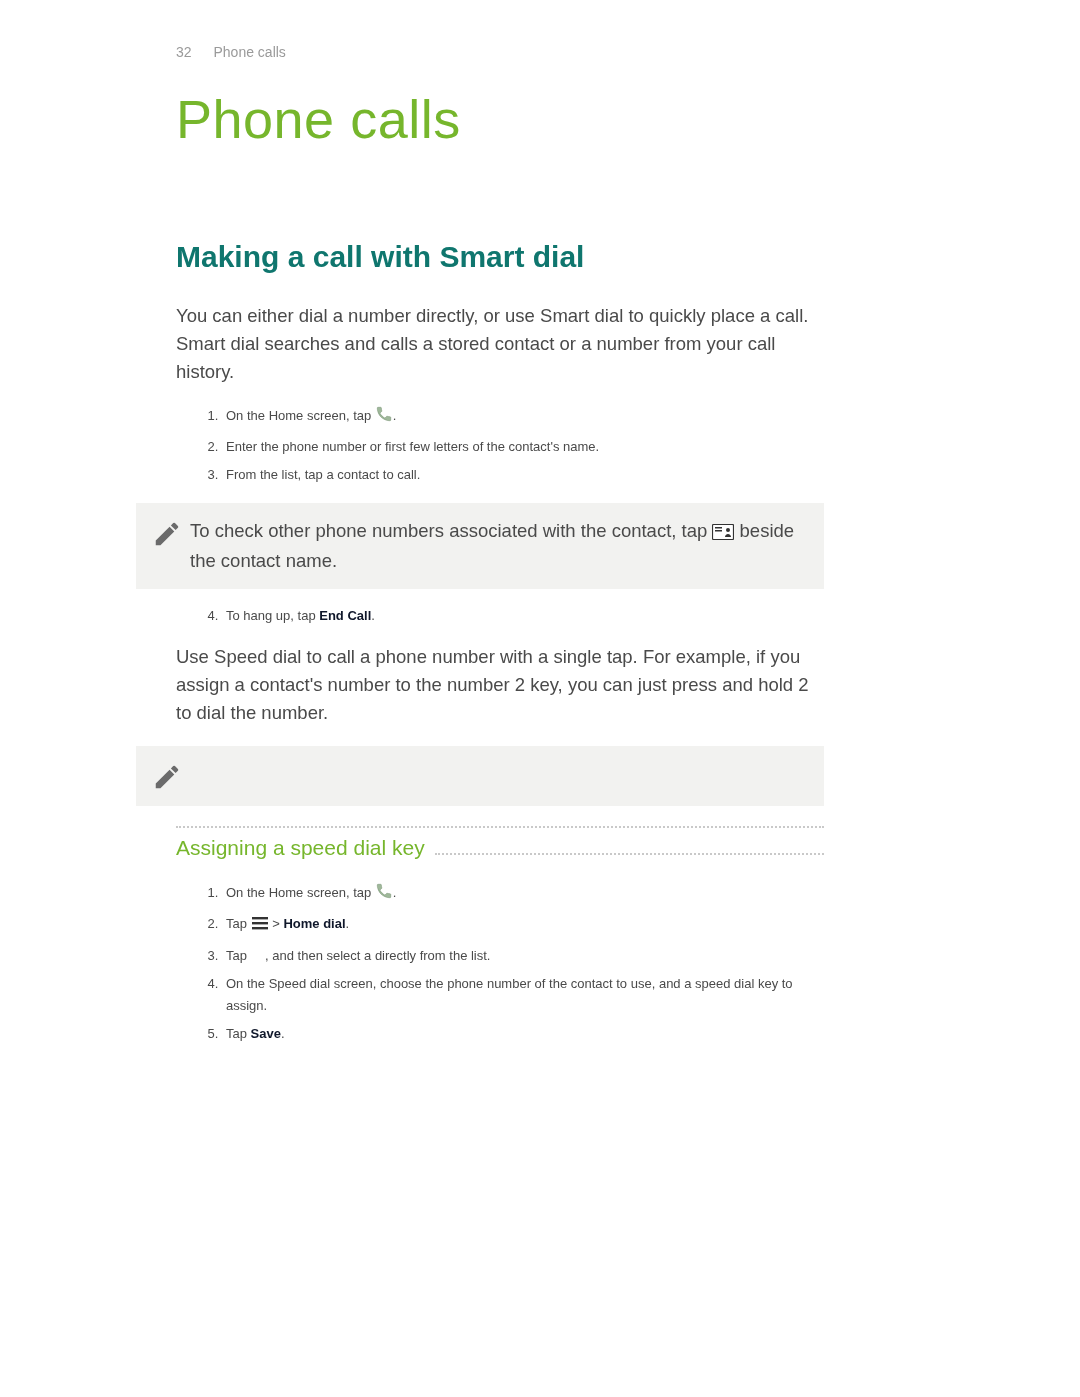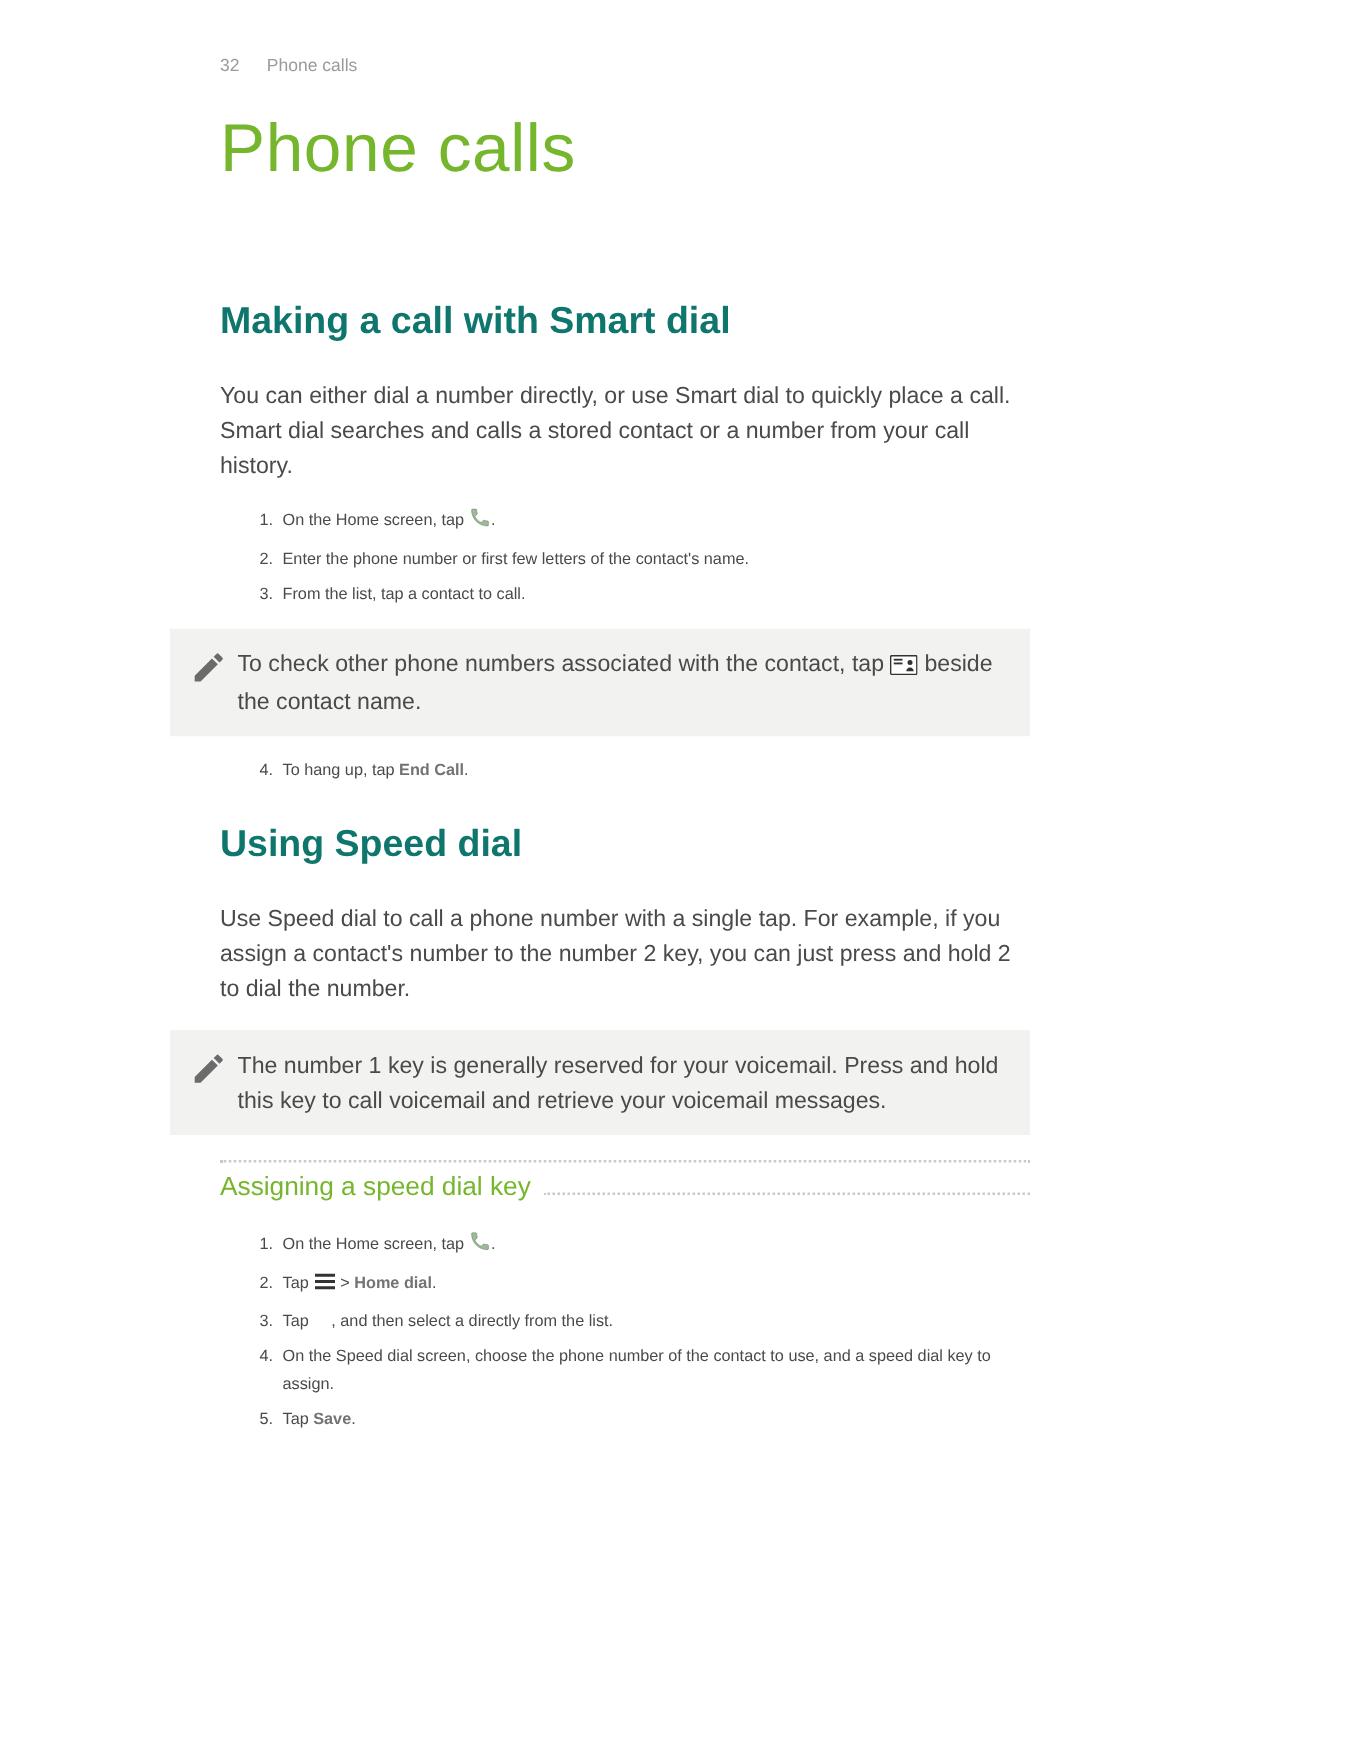--- a/index.html
+++ b/index.html
@@ -97,21 +97,21 @@
     white-space: nowrap;
     padding-right: 10px;
   }
   .dotted-rest {
     flex: 1;
     border-bottom: 2px dotted #c9c9c9;
     height: 10px;
   }
   .bold {
     font-weight: 600;
-    color: #737373;
+    color: #0f172a;
   }
   .inline-icon {
     display: inline-block;
     vertical-align: -3px;
   }
 </style>
 </head>
 <body>
 
 <div class="page">
@@ -153,31 +153,29 @@
           </svg></span><span> beside the contact name.</span>
     </div>
   </div>
 
   <ol class="steps" start="4">
     <li>
       <span>To hang up, tap </span><span class="bold">End Call</span><span>.</span>
     </li>
   </ol>
 
-  <h2 class="section" style="margin-top:32px">Using Speed dial</h2>
 
   <p class="body">Use Speed dial to call a phone number with a single tap. For example, if you assign a contact's number to the number 2 key, you can just press and hold 2 to dial the number.</p>
 
   <div class="note-box">
     <div class="note-icon">
       <svg width="30" height="30" viewBox="0 0 24 24">
           <path fill="#6b6b6b" d="M3 17.25V21h3.75L17.81 9.94l-3.75-3.75L3 17.25zM20.71 7.04a1 1 0 0 0 0-1.41l-2.34-2.34a1 1 0 0 0-1.41 0l-1.83 1.83 3.75 3.75 1.83-1.83z"></path>
         </svg>
     </div>
-    <div class="note-text">The number 1 key is generally reserved for your voicemail. Press and hold this key to call voicemail and retrieve your voicemail messages.</div>
   </div>
 
   <div class="subheading-wrap">
     <div class="dotted-top"></div>
     <div class="subheading-row">
       <div class="subheading">Assigning a speed dial key</div>
       <div class="dotted-rest"></div>
     </div>
   </div>
 

